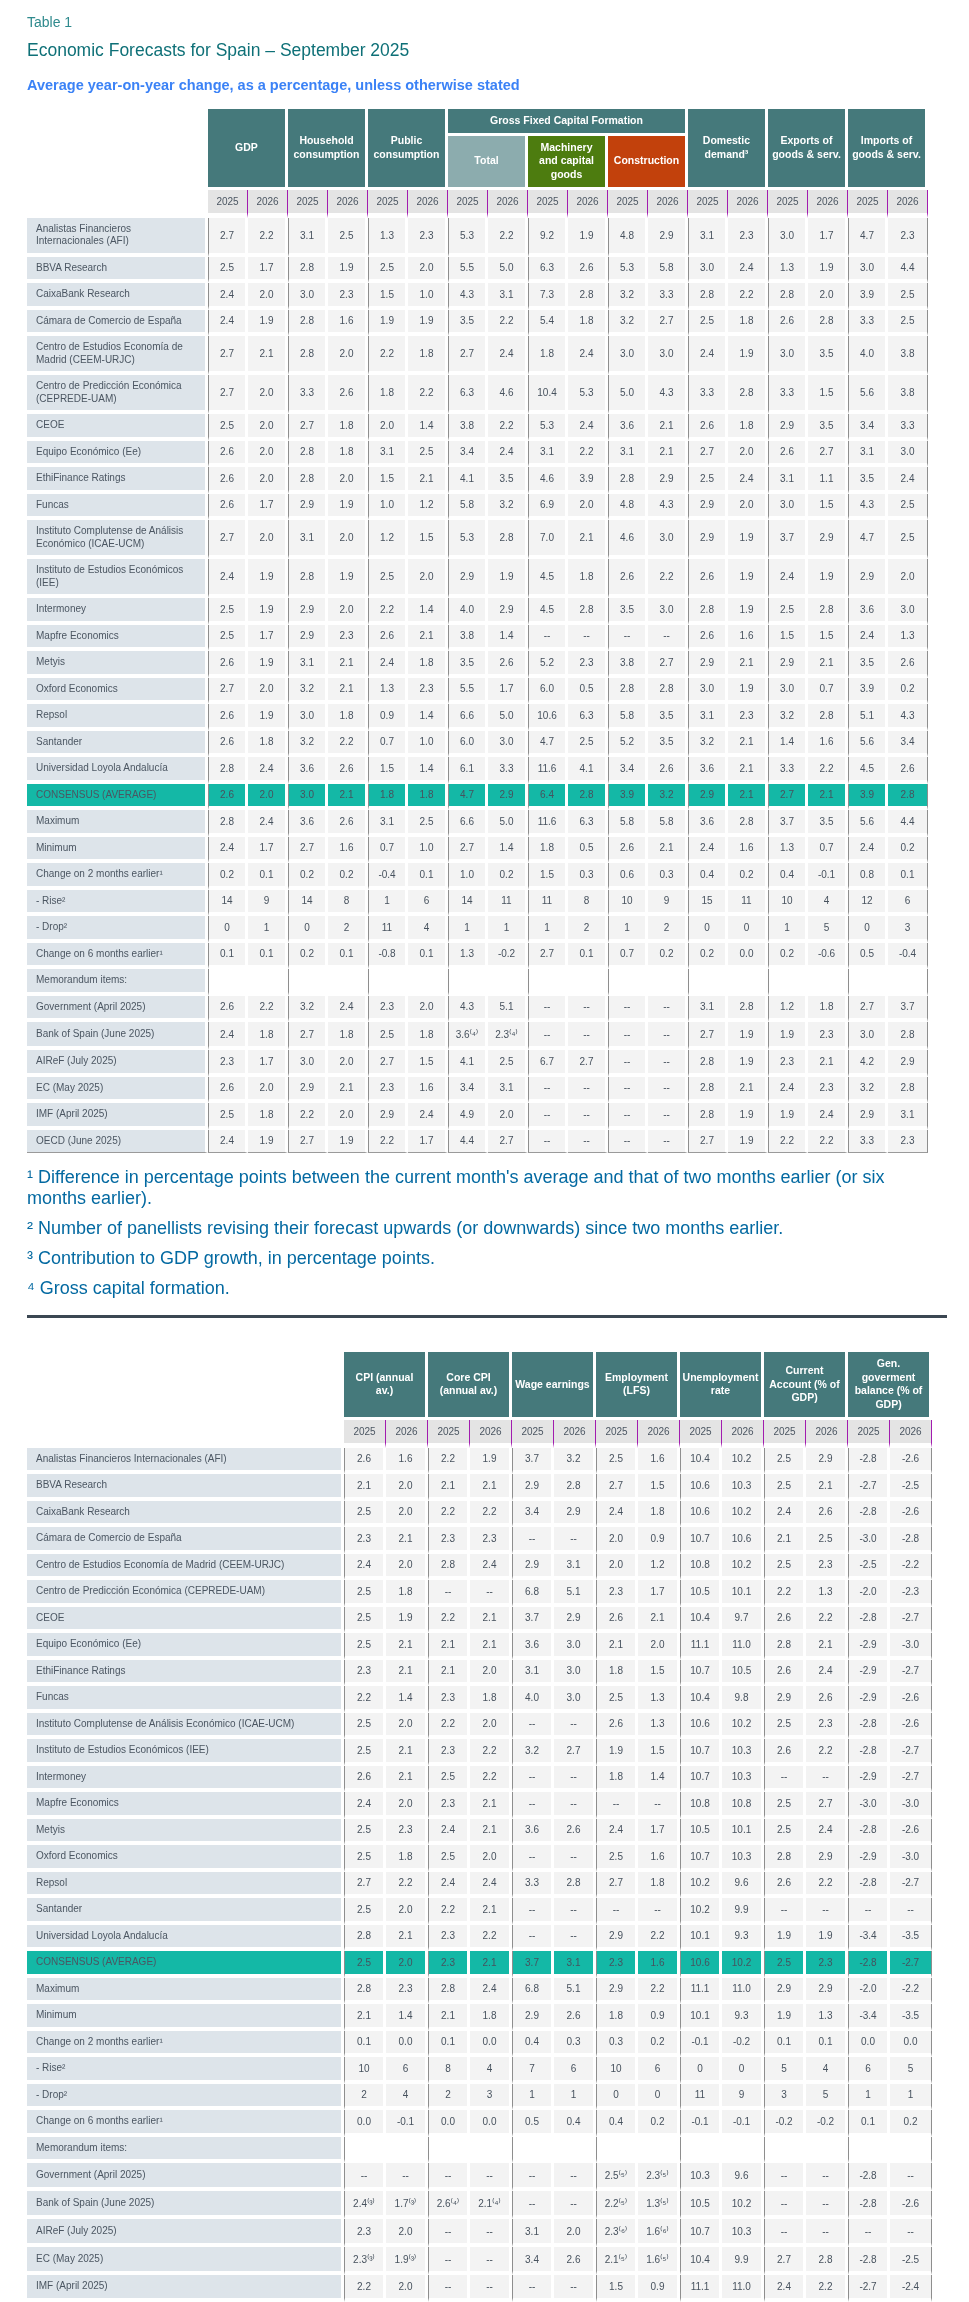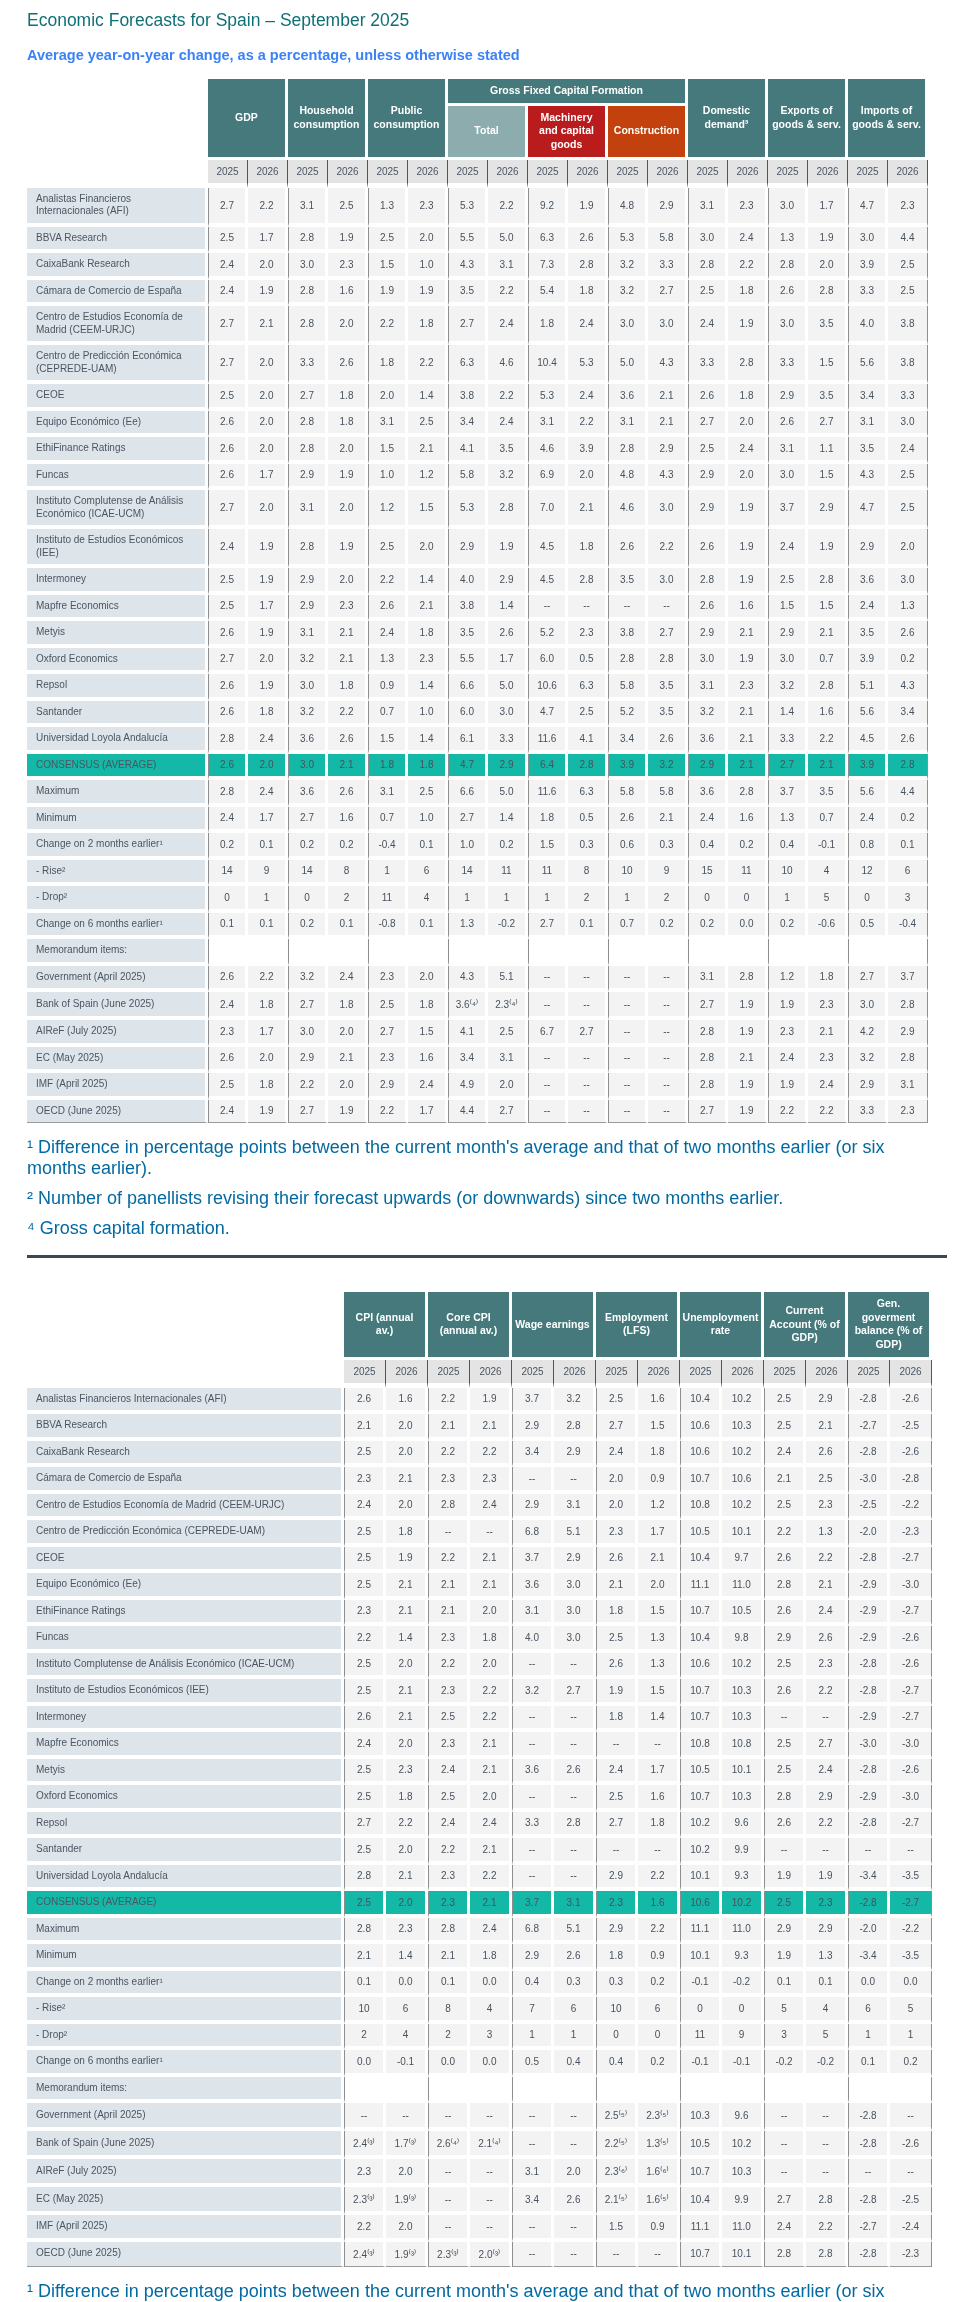--- a/index.html
+++ b/index.html
@@ -8,41 +8,42 @@
   .t-label{color:#2f8a8d;font-size:14px;margin:4px 0 10px;}
   .t-title{color:#0e7077;font-size:17.5px;font-weight:normal;margin:0 0 16px;}
   .t-subtitle{color:#3b82f6;font-size:14.5px;margin:0 0 16px;font-weight:bold;}
   .ftable{border-collapse:separate;border-spacing:0;table-layout:fixed;}
   .ftable th,.ftable td{box-sizing:border-box;}
   .corner{background:#fff;}
   .gh{background:#45797b;color:#fff;font-weight:bold;font-size:10.5px;text-align:center;
       vertical-align:middle;padding:5px 2px;border-right:3px solid #fff;border-bottom:3px solid #fff;line-height:1.3;}
   .sub{font-size:10.5px;}
   .sub.s0{background:#8cacae;margin-top:48px;}
-  .sub.s1{background:#b91c1c;margin-top:15px;}
+  .sub.s1{background:#4d7c0f;margin-top:15px;}
   .sub.s2{background:#c2410c;}
   .yr{background:#e4e4e4;color:#4b5662;font-weight:normal;text-align:center;padding:6px 0;
       border-right:1px solid #a21caf;border-bottom:5px solid #fff;font-size:10px;}
   .lbl{background:#dde4ea;color:#4b5662;padding:5px 6px 5px 9px;border-right:3px solid #fff;
        border-bottom:4px solid #fff;line-height:1.25;font-size:10px;vertical-align:middle;}
   .num{background:#f3f3f3;color:#47525e;text-align:center;padding:5px 0;font-size:10px;
        border-right:3px solid #fff;border-bottom:4px solid #fff;vertical-align:middle;}
   .num.gs{border-left:1px solid #8e8e8e;}
   .num.ge{border-right:1px solid #8e8e8e;}
   tr.consensus .lbl,tr.consensus .num{background:#14b8a6;}
   tr.section .num{background:transparent;}
   tbody tr:last-child .num,tbody tr:last-child .lbl{border-bottom:1px solid #9a9a9a;}
   .footnotes{margin:14px 0 10px;}
   .fn{color:#0369a1;font-size:18px;margin:0 0 9px;}
   .divider{height:3px;background:#3b4752;margin:16px 0 34px;}
 </style>
 </head>
 <body>
 
 <div class="page">
+  <div class="t-label">Table 1</div>
   <h1 class="t-title">Economic Forecasts for Spain – September 2025</h1>
   <div class="t-subtitle">Average year-on-year change, as a percentage, unless otherwise stated</div>
 
   <div id="table1-wrap">
       <table class="ftable">
         <colgroup>
           <col style="width: 181px;">
           <col style="width: 40px;">
           <col style="width: 40px;">
           <col style="width: 40px;">
@@ -793,20 +794,21 @@
             <td class="num">2.2</td>
             <td class="num gs">3.3</td>
             <td class="num ge">2.3</td>
           </tr>
         </tbody>
       </table>
     </div>
   <div class="footnotes" id="fn1">
       <div class="fn">¹ Difference in percentage points between the current month's average and that of two months earlier (or six months earlier).</div>
       <div class="fn">² Number of panellists revising their forecast upwards (or downwards) since two months earlier.</div>
+      <div class="fn">³ Contribution to GDP growth, in percentage points.</div>
       <div class="fn">⁴ Gross capital formation.</div>
     </div>
   <div class="divider"></div>
 
   <div id="table2-wrap">
       <table class="ftable">
         <colgroup>
           <col style="width: 317px;">
           <col style="width: 42px;">
           <col style="width: 42px;">

